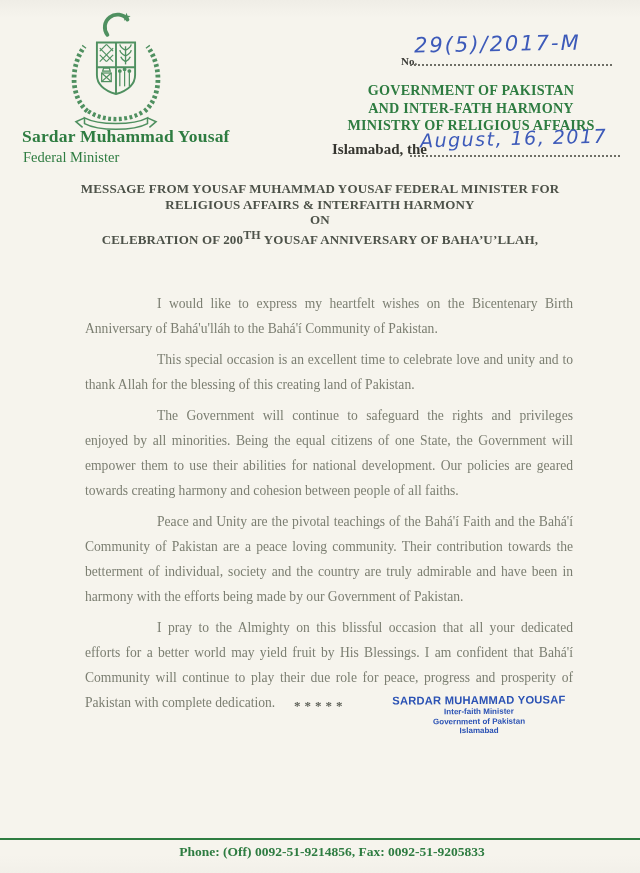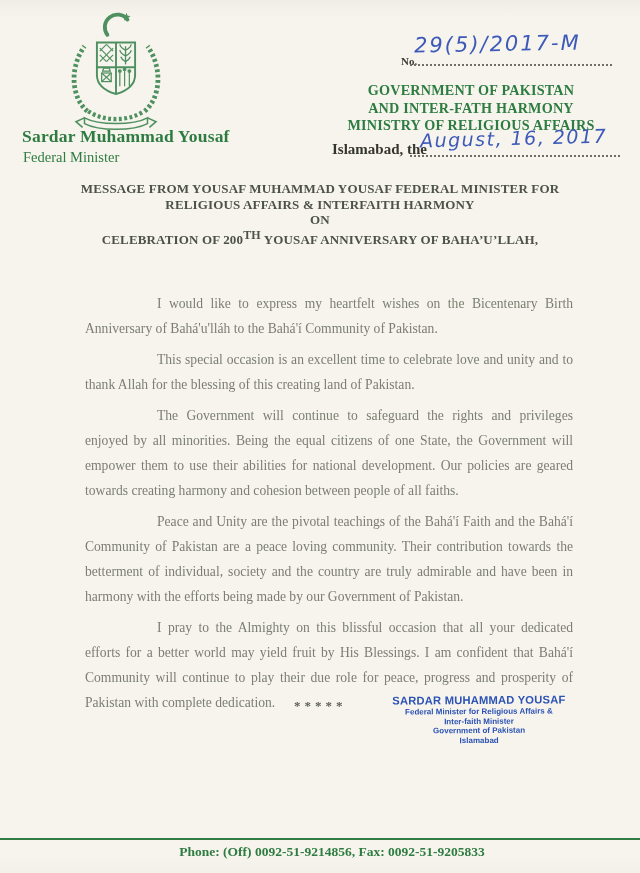--- a/index.html
+++ b/index.html
@@ -186,21 +186,20 @@
     <p>This special occasion is an excellent time to celebrate love and unity and to thank Allah for the blessing of this creating land of Pakistan.</p>
     <p>The Government will continue to safeguard the rights and privileges enjoyed by all minorities. Being the equal citizens of one State, the Government will empower them to use their abilities for national development. Our policies are geared towards creating harmony and cohesion between people of all faiths.</p>
     <p>Peace and Unity are the pivotal teachings of the Bahá'í Faith and the Bahá'í Community of Pakistan are a peace loving community. Their contribution towards the betterment of individual, society and the country are truly admirable and have been in harmony with the efforts being made by our Government of Pakistan.</p>
     <p>I pray to the Almighty on this blissful occasion that all your dedicated efforts for a better world may yield fruit by His Blessings. I am confident that Bahá'í Community will continue to play their due role for peace, progress and prosperity of Pakistan with complete dedication.</p>
   </div>
 
   <div class="asterisks">*****</div>
 
   <div class="stamp">
     <div class="stamp-name">SARDAR MUHAMMAD YOUSAF</div>
-    <div class="stamp-sub">Federal Minister for Religious Affairs &amp;</div>
     <div class="stamp-sub">Inter-faith Minister</div>
     <div class="stamp-sub">Government of Pakistan</div>
     <div class="stamp-sub">Islamabad</div>
   </div>
 
   <div class="footer-rule"></div>
   <div class="footer-contact">Phone: (Off) 0092-51-9214856, Fax: 0092-51-9205833</div>
 
 </div>
 

